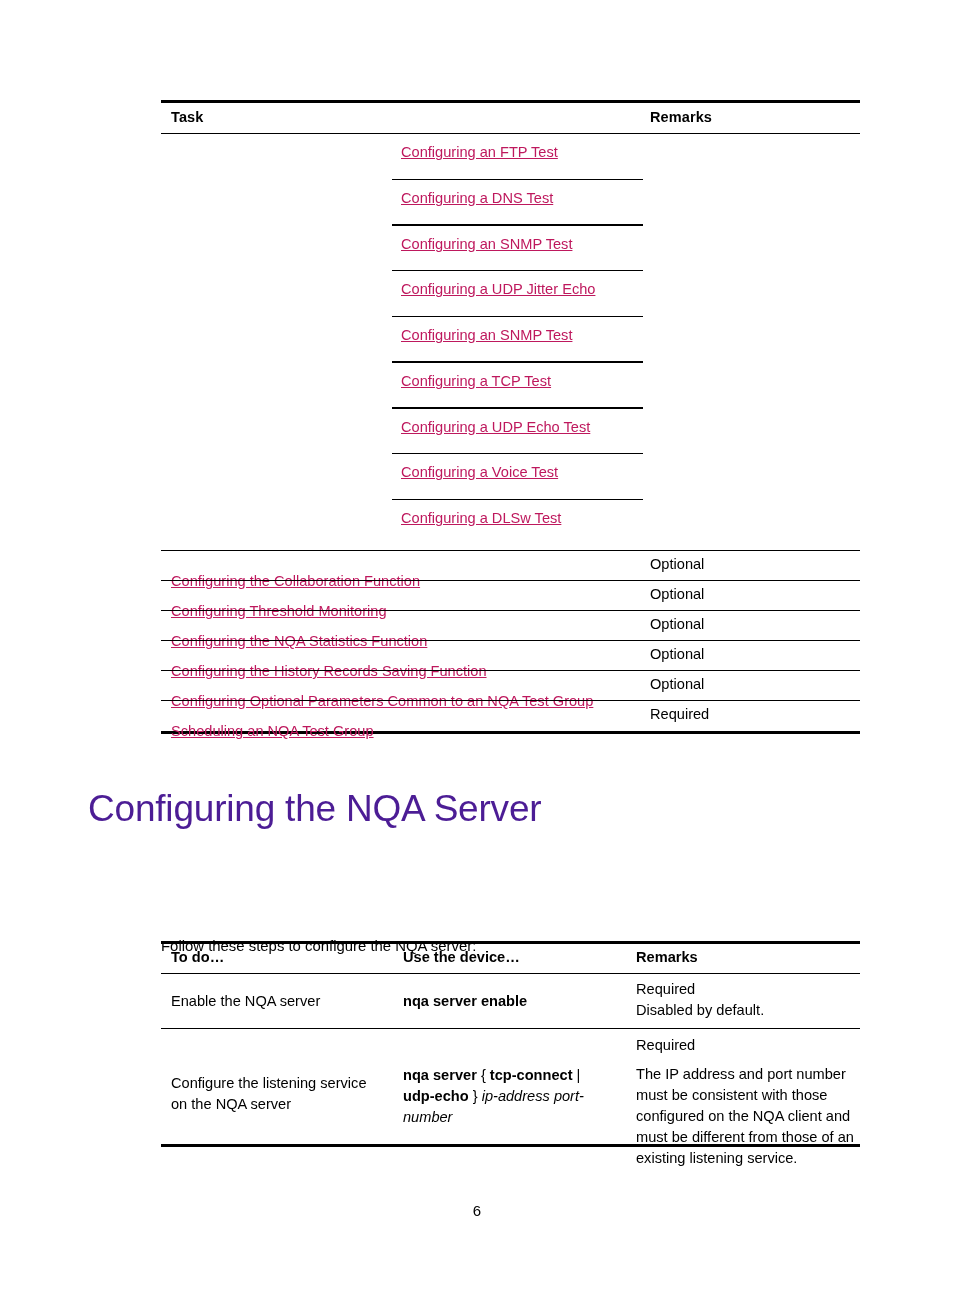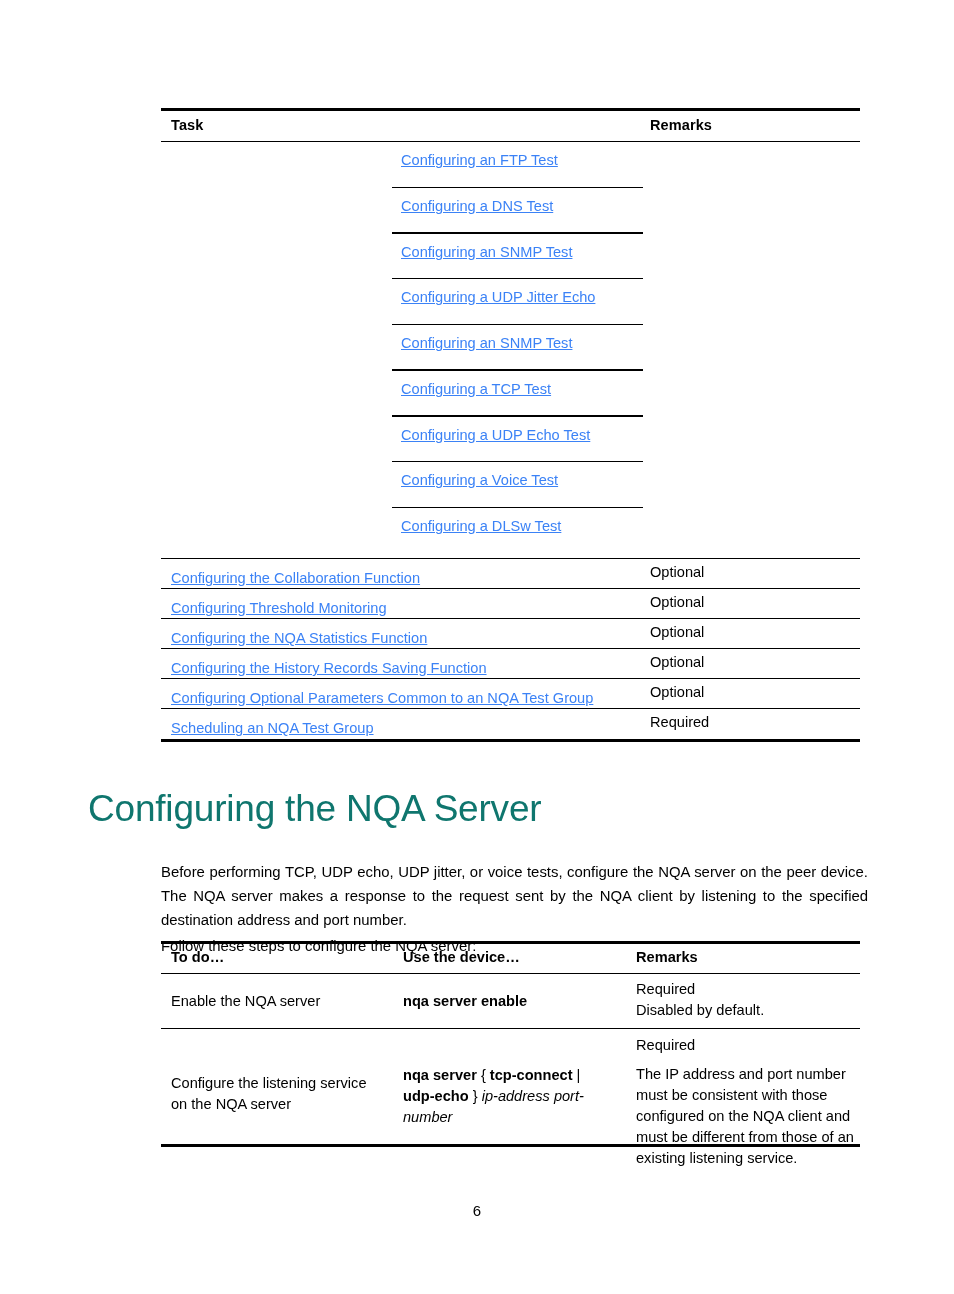--- a/index.html
+++ b/index.html
@@ -32,21 +32,20 @@
     background: #000;
     height: 1.4px;
   }
 
   
   #table1 {
     position: absolute;
     left: 161px;
     top: 100px;
     width: 699px;
-    margin-top: 8px;
   }
   #table1 .t-head {
     position: relative;
     height: 30px;
   }
   #table1 .t-head .th {
     position: absolute;
     top: 6px;
     font-weight: bold;
     font-size: 14.5px;
@@ -74,36 +73,36 @@
     position: absolute;
     left: 0;
     bottom: 0;
     width: 251px;
     height: 1.4px;
     background: #000;
   }
   .subrow:last-child .sub-rule { display: none; }
 
   a.lnk, .lnk {
-    color: #3b82f6;
+    color: #be185d;
     text-decoration: underline;
     font-size: 14.6px;
     white-space: nowrap;
     cursor: pointer;
   }
 
   
   .t1row {
     position: relative;
     height: 30px;
   }
   .t1row .cell-task {
     position: absolute;
     left: 10px;
-    top: 11px;
+    top: 22px;
   }
   .t1row .cell-remarks {
     position: absolute;
     left: 489px;
     top: 5px;
     font-size: 14.6px;
   }
   .t1row .row-rule {
     position: absolute;
     left: 0; bottom: 0;
@@ -111,21 +110,21 @@
     height: 1.4px;
     background: #000;
   }
 
   
   #nqa-heading {
     position: absolute;
     left: 88px;
     top: 789px;
     font-size: 37px;
-    color: #0f766e;
+    color: #4c1d95;
     font-weight: normal;
     letter-spacing: -0.2px;
     margin: 0;
     line-height: 1.1;
   }
 
   
   #para1 {
     position: absolute;
     left: 161px;
@@ -294,21 +293,20 @@
     <div class="t1row">
       <span class="lnk cell-task">Scheduling an NQA Test Group</span>
       <span class="cell-remarks">Required</span>
     </div>
 
     <div class="rule-thick"></div>
   </div>
 
   <h1 id="nqa-heading">Configuring the NQA Server</h1>
 
-  <p id="para1">Before performing TCP, UDP echo, UDP jitter, or voice tests, configure the NQA server on the peer device. The NQA server makes a response to the request sent by the NQA client by listening to the specified destination address and port number.</p>
   <p id="para2">Follow these steps to configure the NQA server:</p>
 
   <div id="table2">
 
     <div class="rule-thick"></div>
 
     <div class="t2-head">
       <div class="th c1">To do…</div>
       <div class="th c2">Use the device…</div>
       <div class="th c3">Remarks</div>

